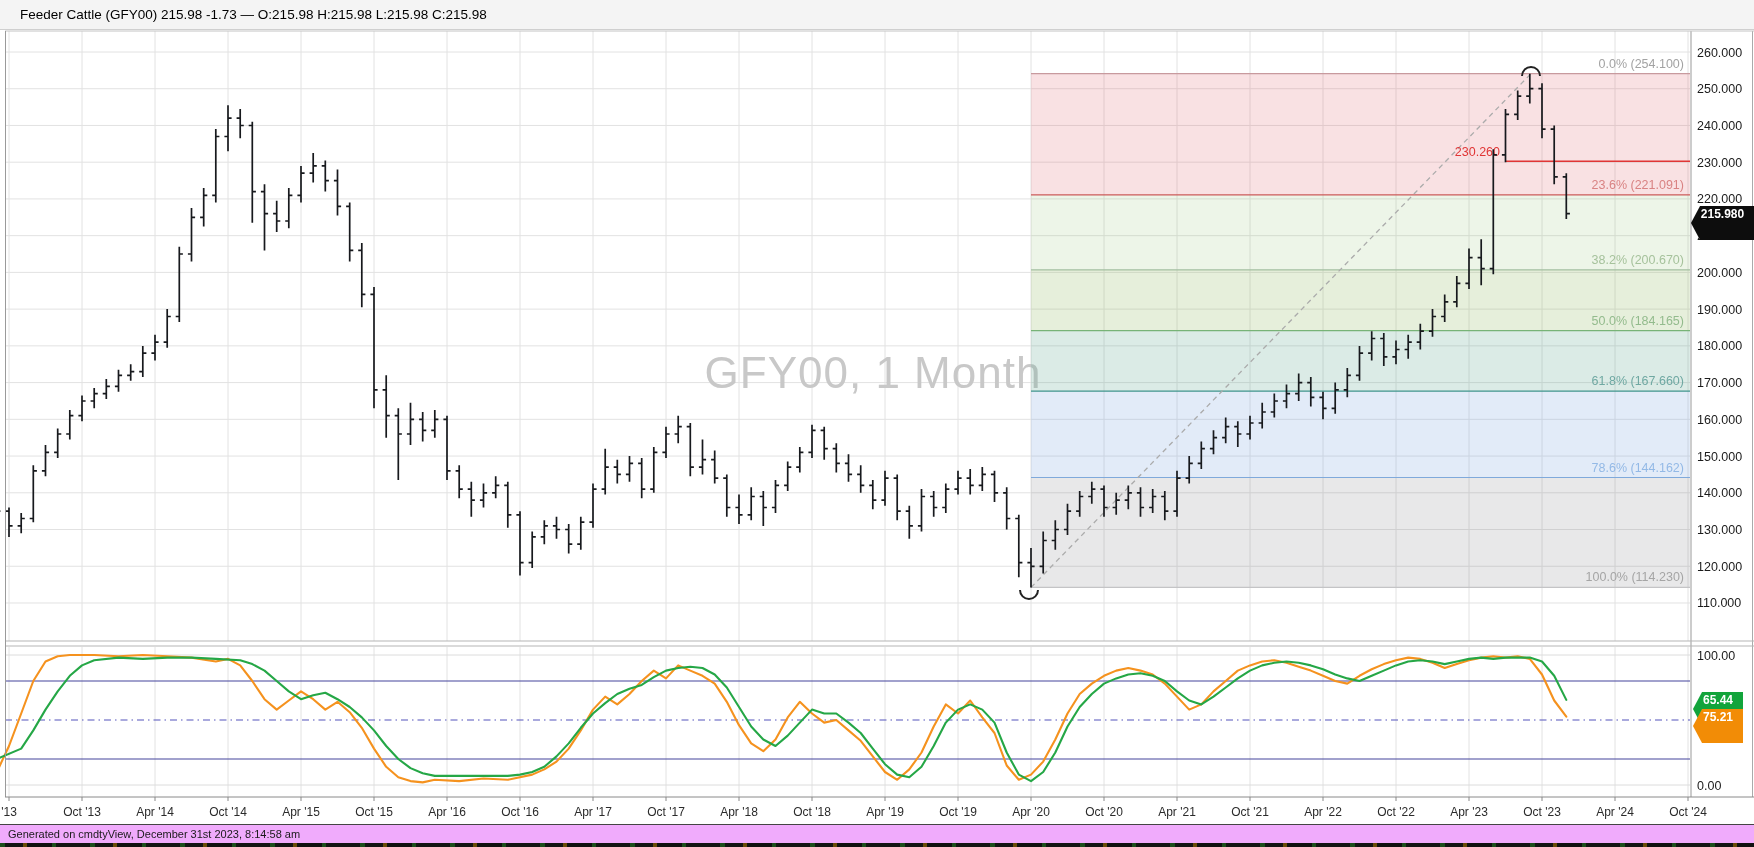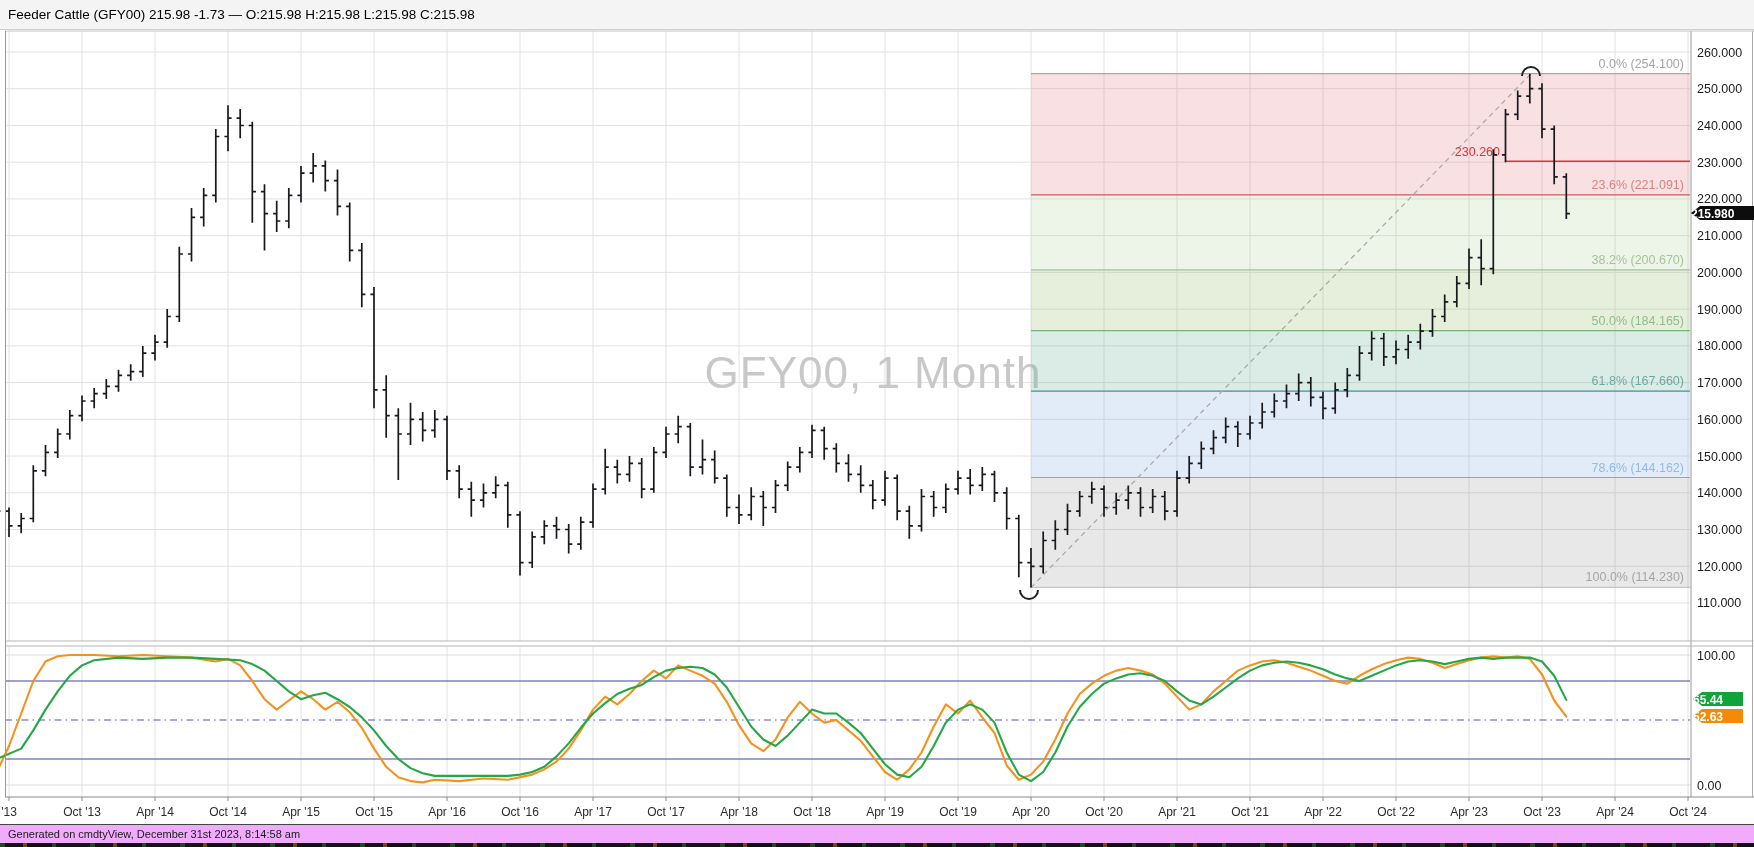--- a/index.html
+++ b/index.html
@@ -1,23 +1,23 @@
 <!DOCTYPE html>
 <html><head>
 <meta charset="utf-8">
 <style>
   html,body{margin:0;padding:0;background:#fff;}
   .page{position:relative;width:1754px;height:847px;overflow:hidden;
         font-family:"Liberation Sans",sans-serif;background:#fff;}
   .titlebar{position:absolute;left:0;top:0;width:1754px;height:30px;background:#f4f4f4;
             border-bottom:1px solid #cfcfcf;box-sizing:border-box;
-            font-size:13.5px;color:#000;line-height:30px;padding-left:8px;}
+            font-size:13.5px;color:#000;line-height:30px;padding-left:20px;}
   #chart{position:absolute;left:0;top:30px;}
-  .badge{position:absolute;height:14px;color:#fff;font-size:12px;font-weight:bold;
-         line-height:17px;
+  .badge{position:absolute;height:34px;color:#fff;font-size:12px;font-weight:bold;
+         line-height:17px;text-align:center;
          clip-path:polygon(0 50%,9px 0,100% 0,100% 100%,9px 100%);}
   .badge.price{left:1691px;top:206px;width:63px;background:#0d0d0d;}
   .badge.green{left:1693px;top:692px;width:50px;}
   .badge.orange{left:1693px;top:709px;width:50px;}
   .footer{position:absolute;left:0;top:824px;width:1754px;height:19px;background:#f0abfc;
           border-top:1px solid #444;box-sizing:border-box;font-size:11px;color:#1a1a1a;
           line-height:18px;padding-left:8px;}
   .cutstrip{position:absolute;left:0;top:843px;width:1754px;height:4px;background:#131313;
             background-image:repeating-linear-gradient(90deg,#1d4d1d 0 5px,#141414 5px 23px,
             #6b4a0a 23px 27px,#101010 27px 52px,#1d4d1d 52px 56px,#141414 56px 90px);}
@@ -213,21 +213,21 @@
         <text x="1542" y="816" text-anchor="middle" font-size="12" fill="#2b2b2b">Oct '23</text>
         <line x1="1615" y1="797" x2="1615" y2="801" stroke="#888"></line>
         <text x="1615" y="816" text-anchor="middle" font-size="12" fill="#2b2b2b">Apr '24</text>
         <line x1="1688" y1="797" x2="1688" y2="801" stroke="#888"></line>
         <text x="1688" y="816" text-anchor="middle" font-size="12" fill="#2b2b2b">Oct '24</text>
       </g>
     </svg>
 
   <div class="badge price" style="background: rgb(13, 13, 13);">215.980</div>
   <div class="badge green" style="background: rgb(18, 164, 59);">65.44</div>
-  <div class="badge orange" style="background: rgb(242, 140, 6);">52.63</div>
+  <div class="badge orange" style="background: rgb(242, 140, 6);">75.21</div>
 
   <div class="hotzone" style="left:1691px;top:31px;width:63px;height:610px;"></div>
   <div class="hotzone" style="left:1691px;top:647px;width:63px;height:150px;"></div>
   <div class="hotzone" style="left:5px;top:798px;width:1685px;height:26px;"></div>
   <div class="hotzone" style="left:5px;top:638px;width:1749px;height:12px;"></div>
 
   <div class="footer">
     <span>Generated on cmdtyView, December 31st 2023, 8:14:58 am</span>
   </div>
   <div class="cutstrip"></div>

